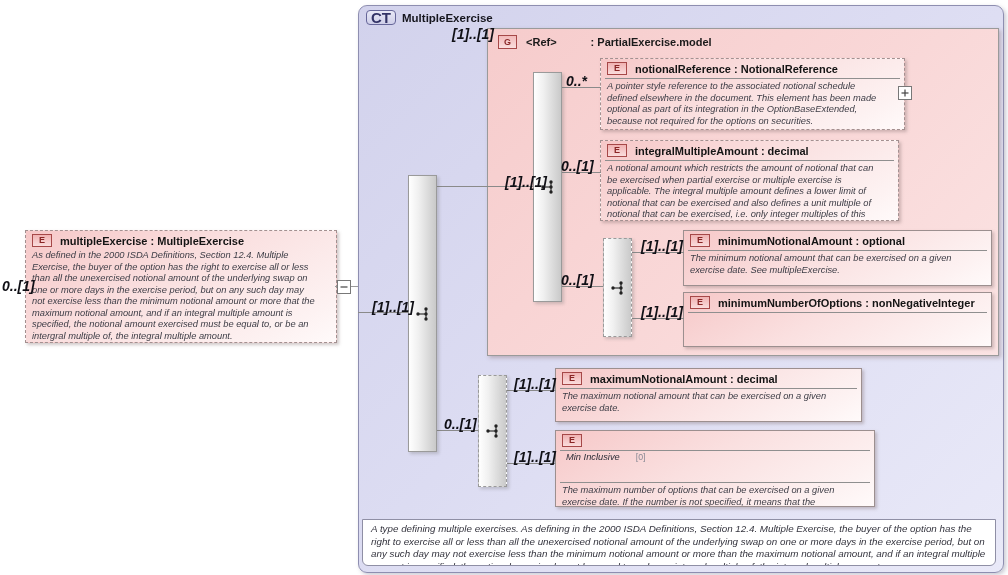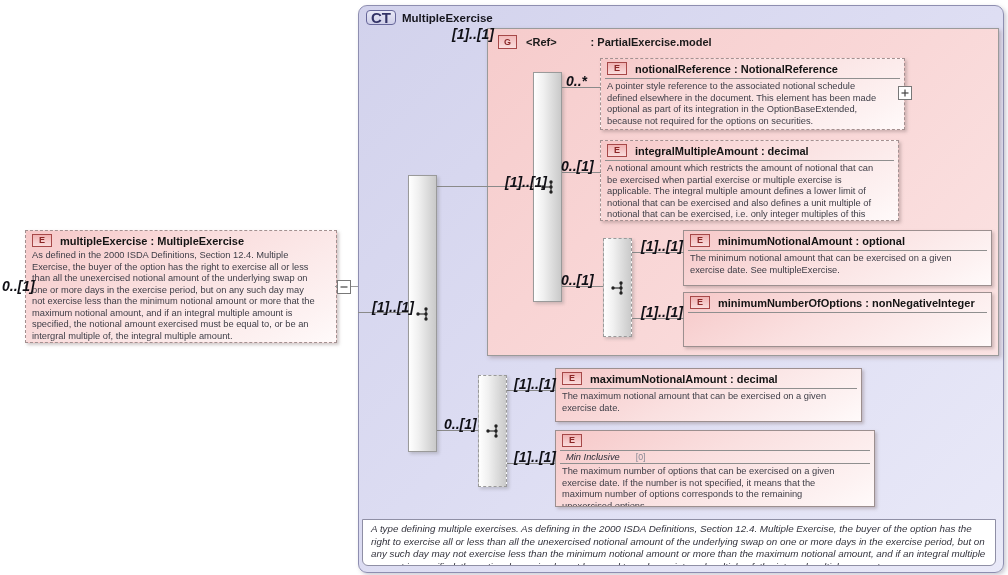--- a/index.html
+++ b/index.html
@@ -47,24 +47,24 @@
   }
   .box.dashed { border:1px dashed #a39090; }
   .box-header { display:flex; align-items:center; padding:3px 6px 1px 6px; white-space:nowrap; }
   .e-badge {
     border:1px solid #a64848; background:linear-gradient(180deg,#f0b2b2,#fadcdc);
     color:#8a2626; font-weight:bold; font-size:9px; padding:0 6px; line-height:11px; margin-right:8px;
   }
   .box-title { font-weight:bold; font-size:11px; color:#141414; }
   .sep { border-top:1px solid #8f8f8f; margin:2px 4px 0 4px; }
   .annotation {
-    font-size:9.3px; color:#3d3d46; padding:2px 20px 3px 6px; line-height:1.24;
+    font-style:italic; font-size:9.3px; color:#3d3d46; padding:2px 20px 3px 6px; line-height:1.24;
   }
   .facet-row {
-    display:flex; align-items:flex-end; padding:1px 6px 1px 6px;
+    display:flex; align-items:flex-end; padding:1px 6px 20px 6px;
     border-bottom:1px solid #8f8f8f; margin:0 4px;
   }
   .facet-name { font-style:italic; font-size:9.3px; color:#2e2e38; }
   .facet-value { font-size:8.8px; color:#8a8a95; margin-left:16px; }
 
   
   .seqbar {
     position:absolute; width:27px;
     background:linear-gradient(to right,#ffffff 0%,#f0f0f0 35%,#c9c9c9 100%);
     border:1px solid #9a9a9a; box-shadow:2px 2px 3px rgba(110,110,110,0.3);

